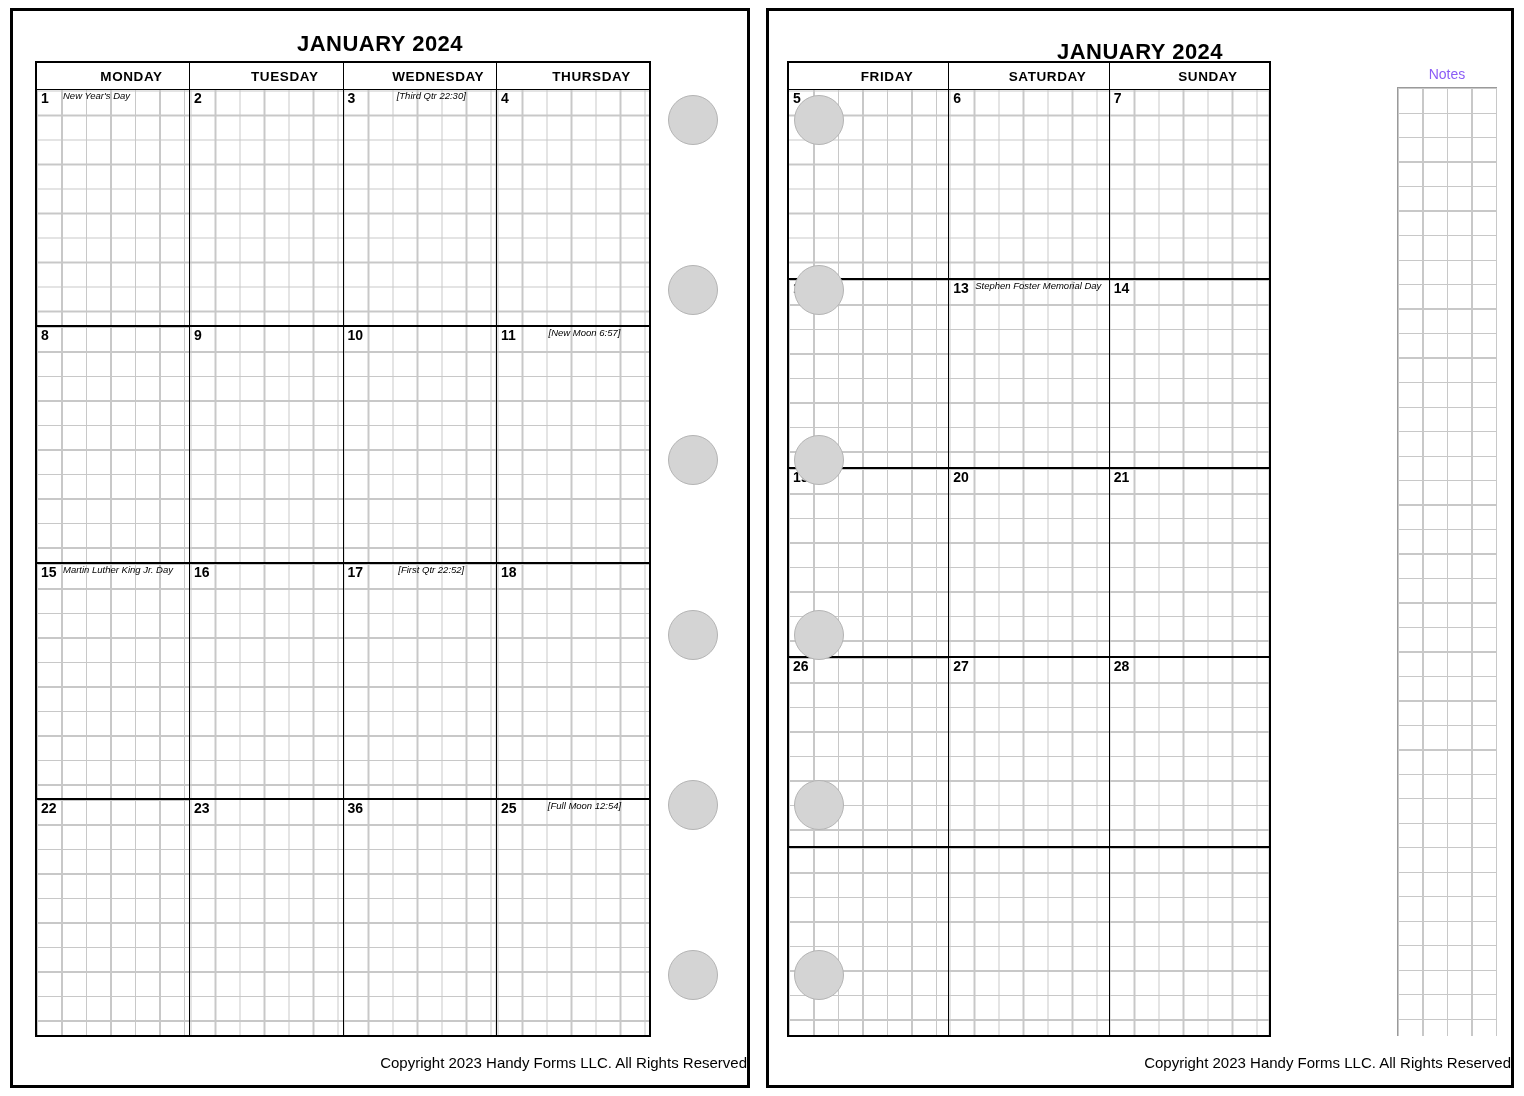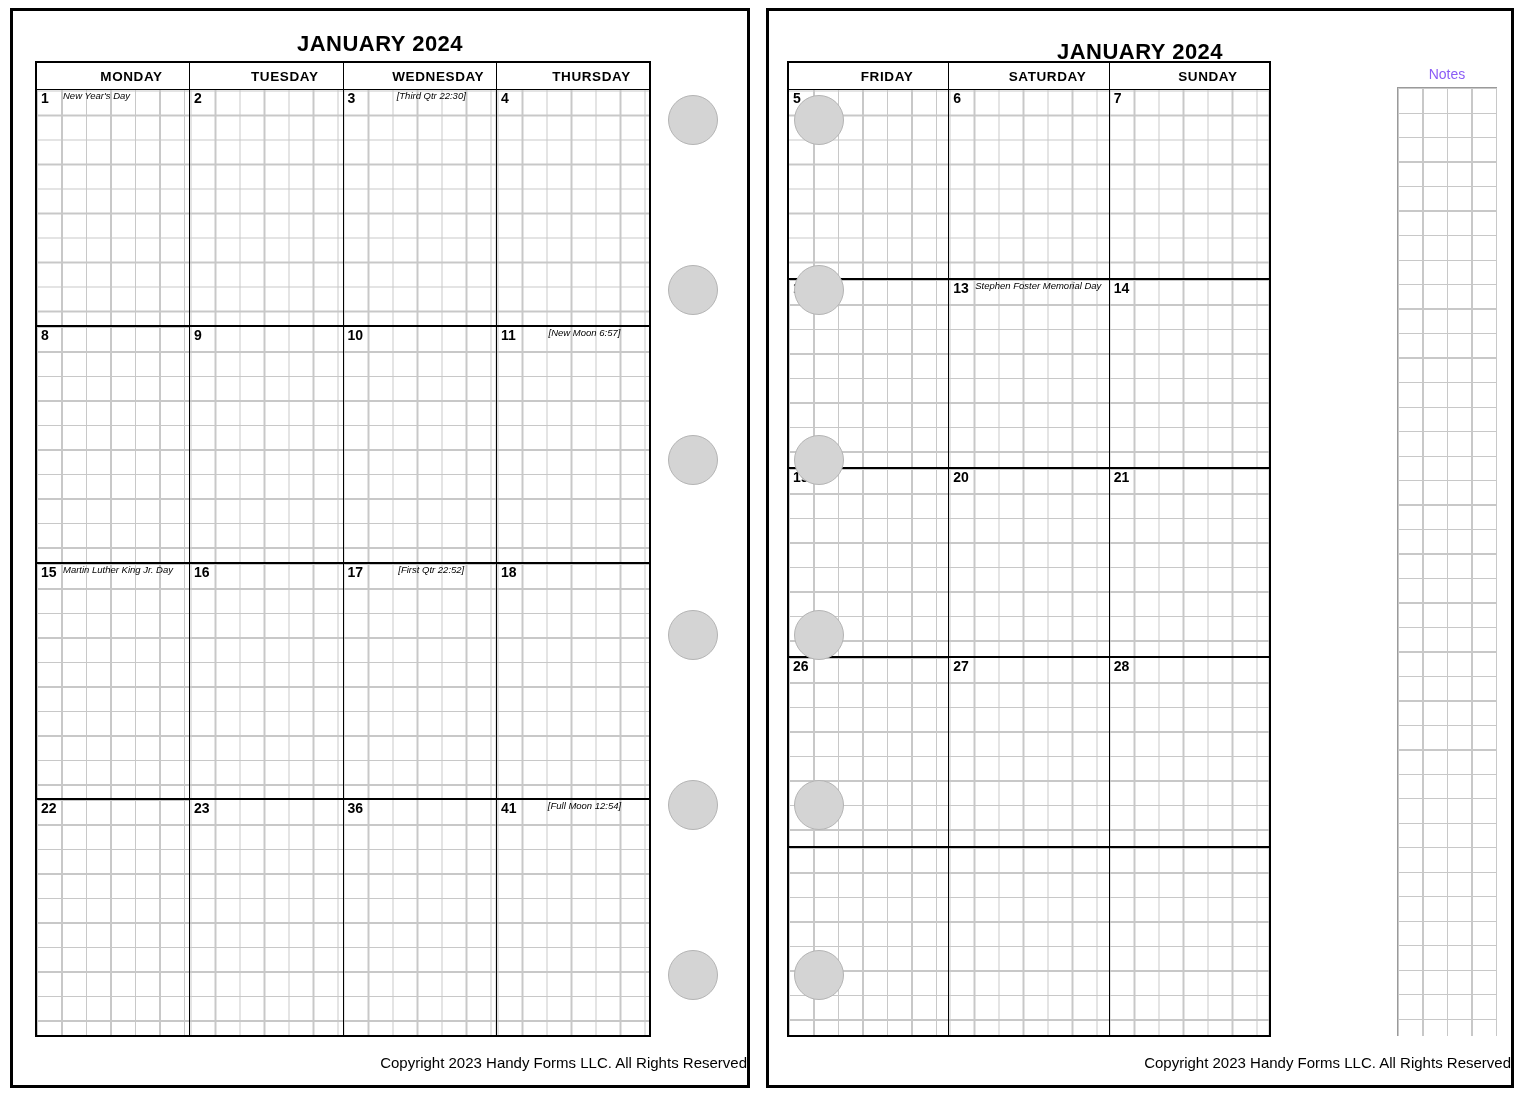--- a/index.html
+++ b/index.html
@@ -288,21 +288,21 @@
                 </div>
               </td>
               <td>
                 <div class="cell-head">
                   <span class="daynum">36</span>
                   <span class="note"></span>
                 </div>
               </td>
               <td>
                 <div class="cell-head">
-                  <span class="daynum">41</span>
+                  <span class="daynum">25</span>
                   <span class="note right-al">[Full Moon 12:54]</span>
                 </div>
               </td>
             </tr>
           </tbody>
         </table>
       </div>
 
       <div class="copyright">Copyright 2023 Handy Forms LLC. All Rights Reserved</div>
     </div>

